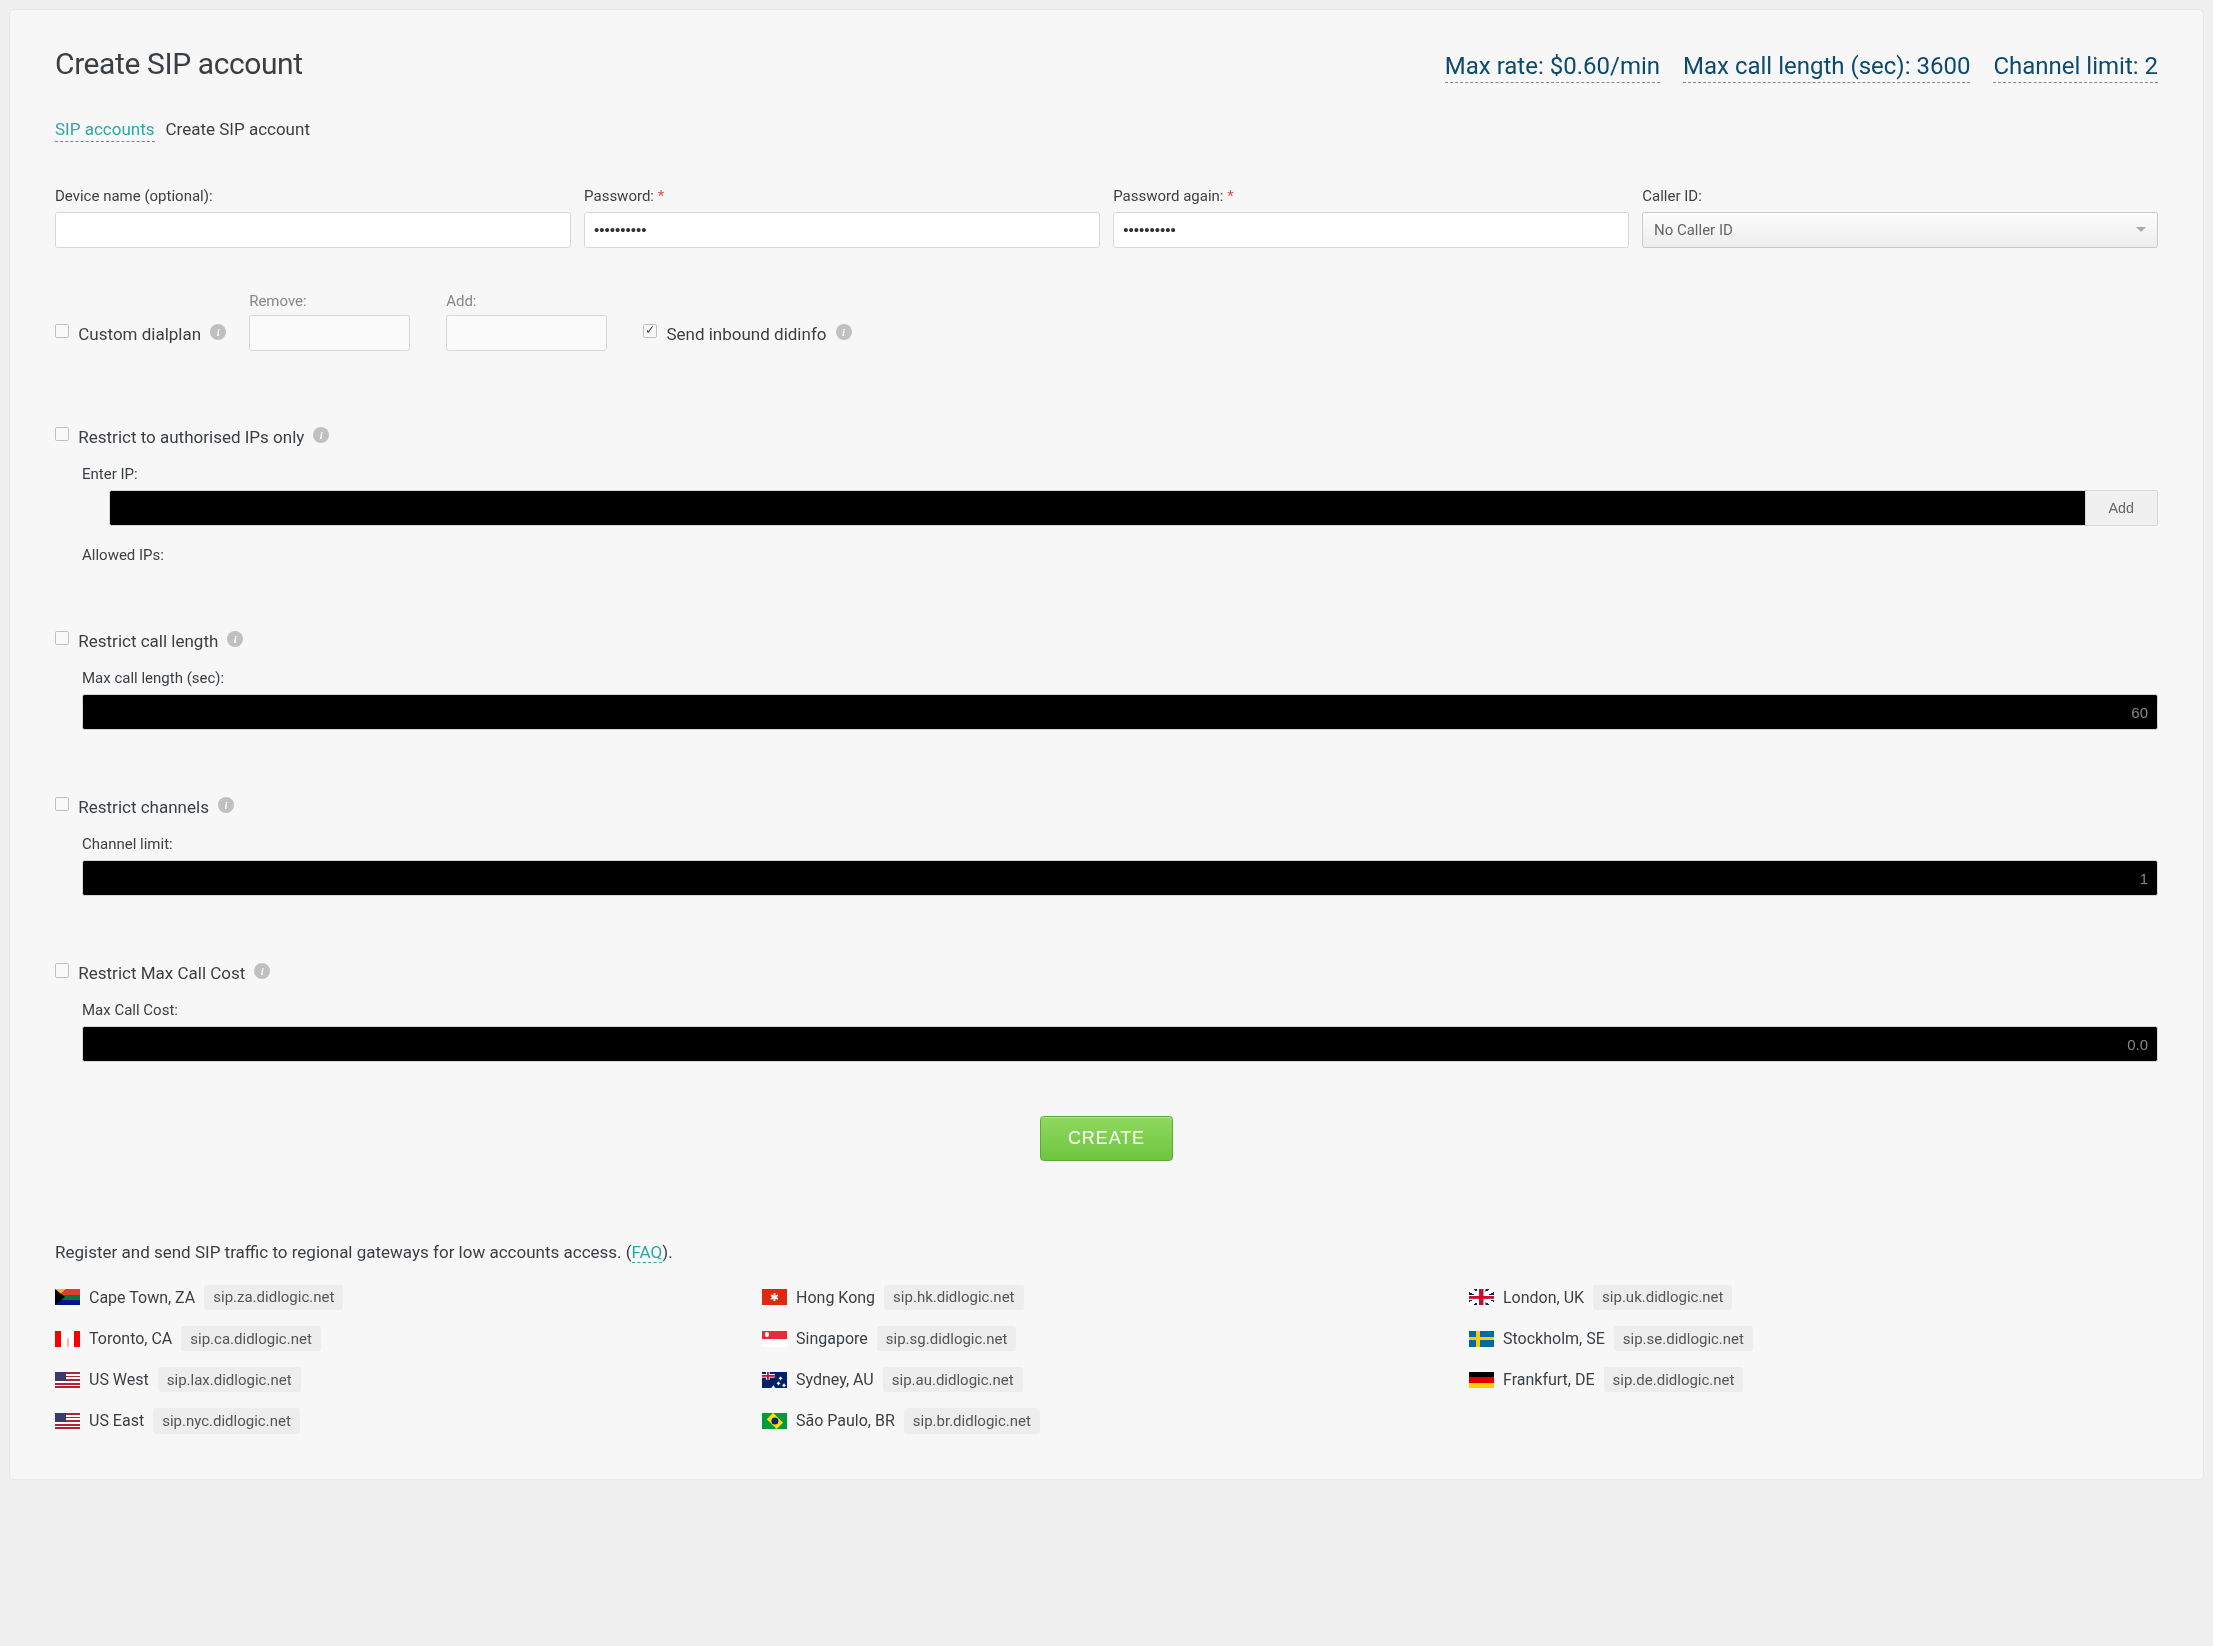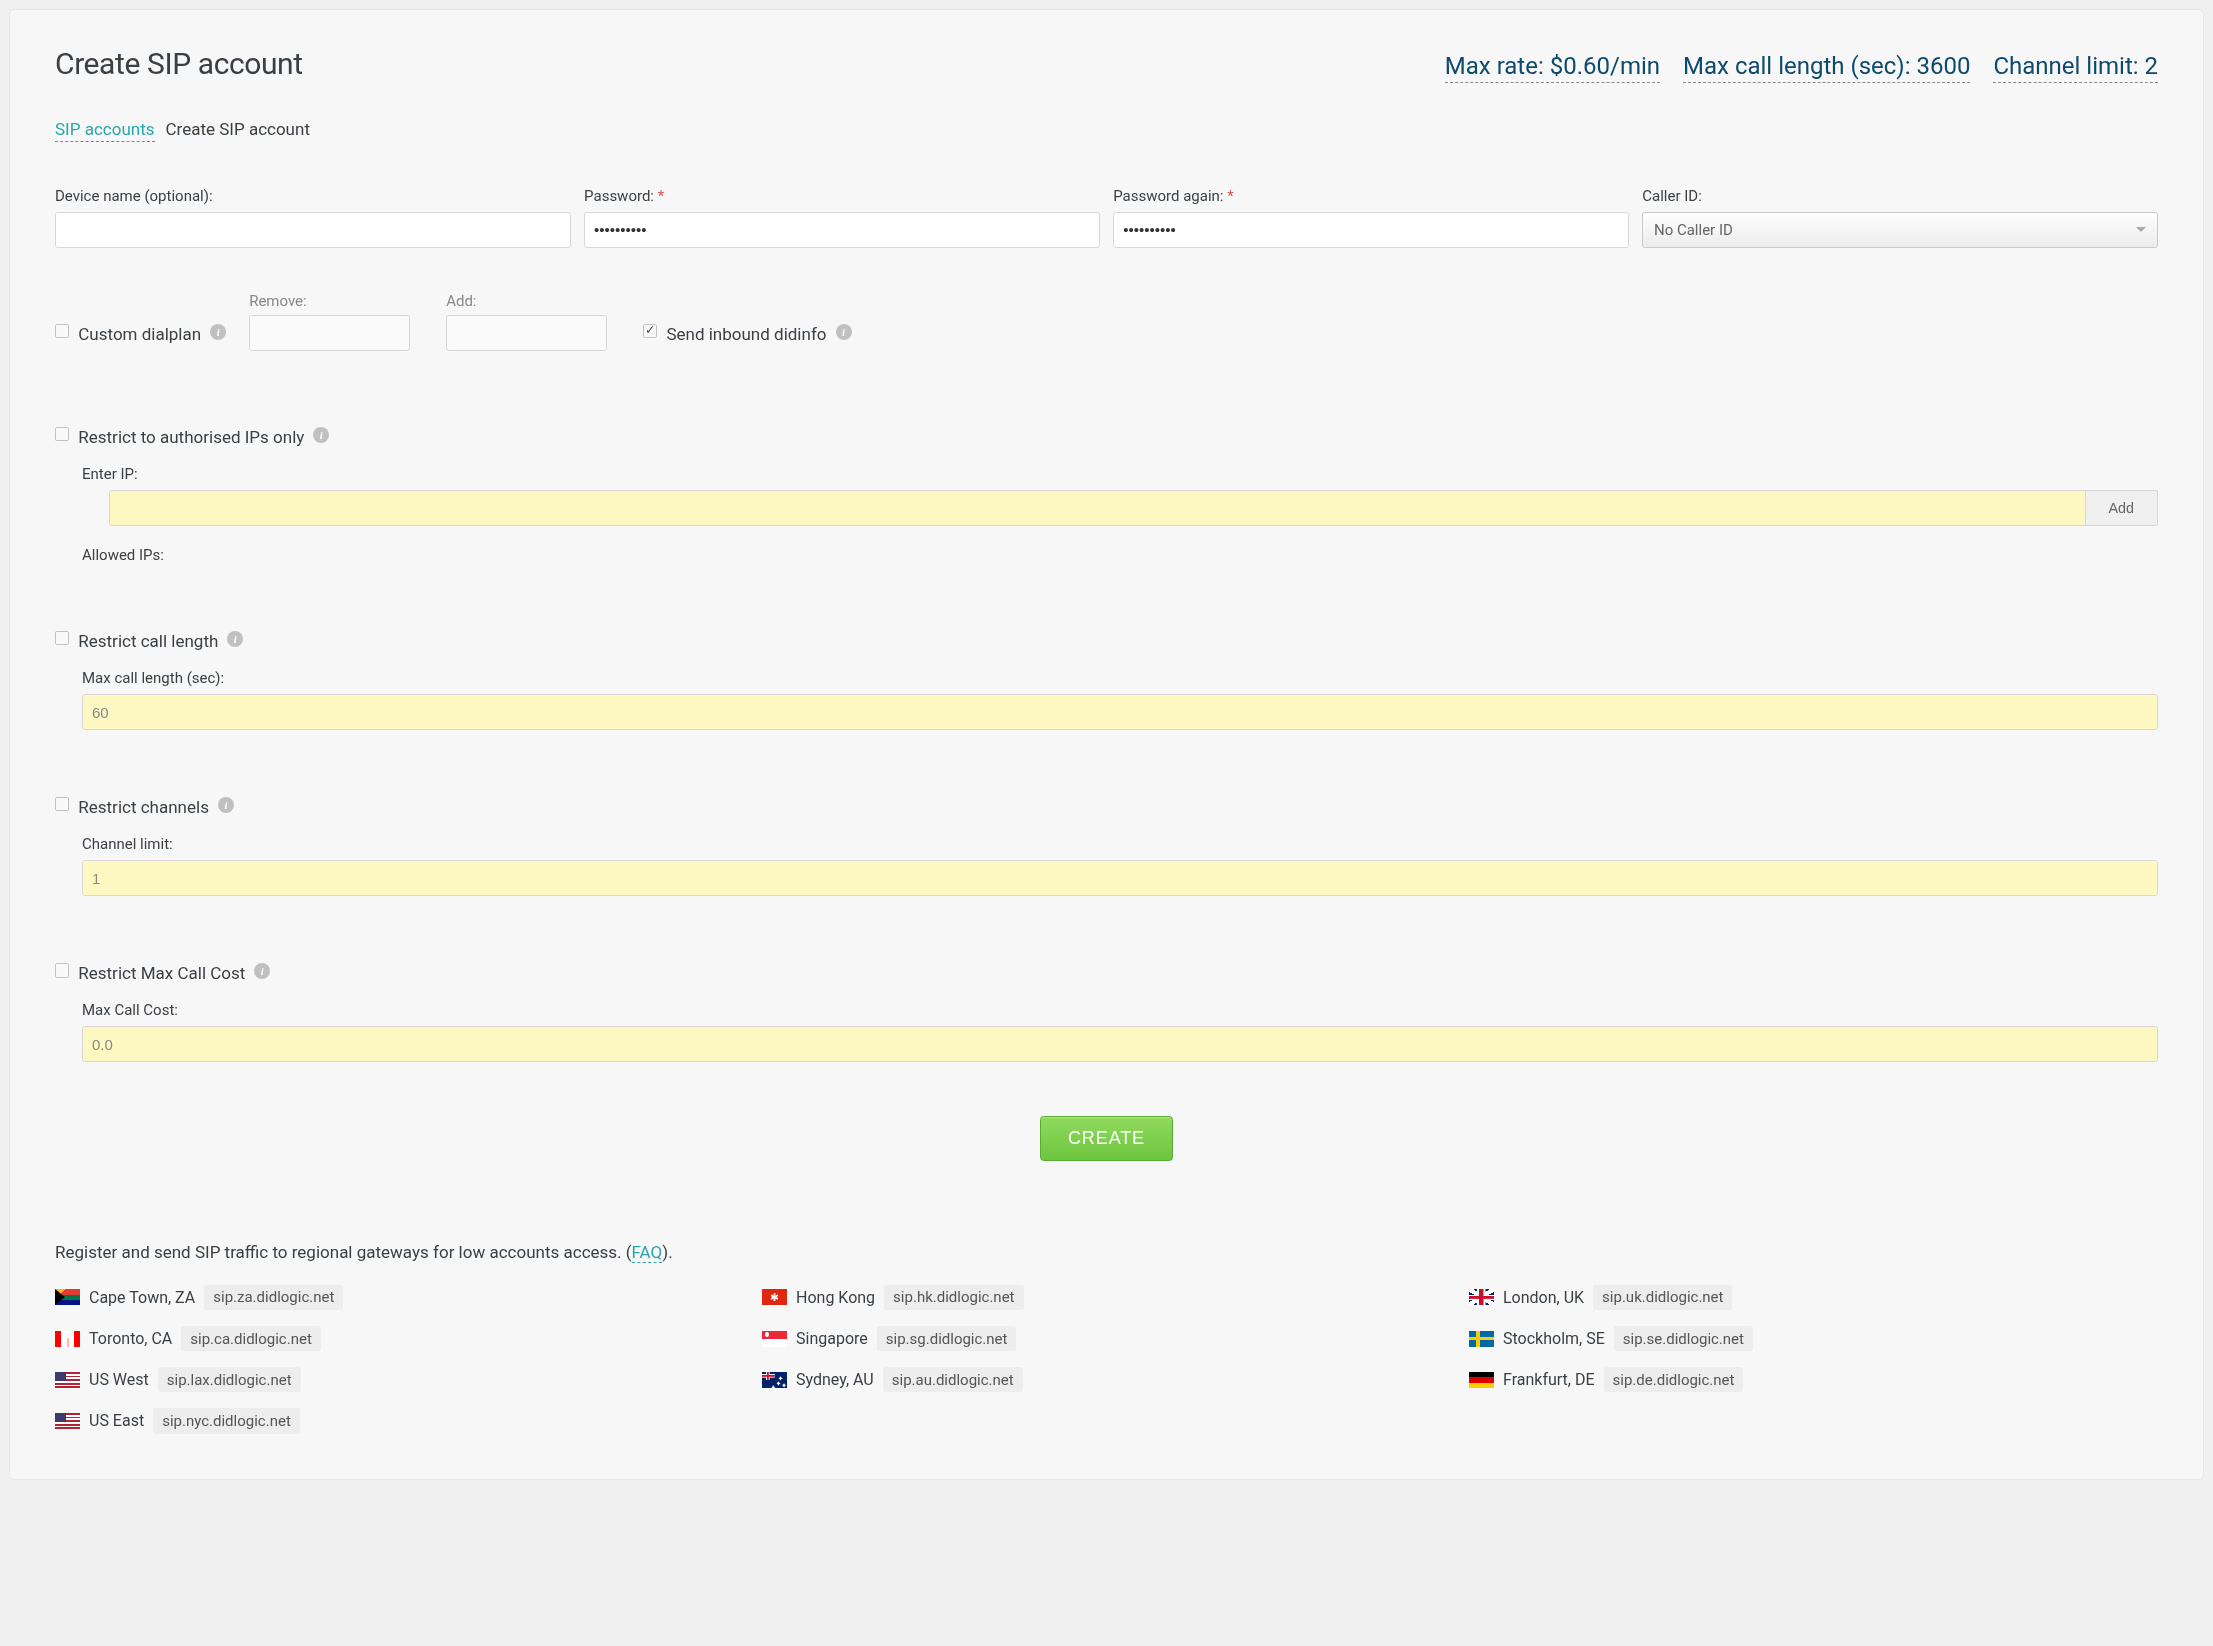--- a/index.html
+++ b/index.html
@@ -146,21 +146,21 @@
   }
   .restrict-row {
     display: flex;
     gap: 27px;
     margin-bottom: 54px;
     flex-direction: column;
   }
   .restrict-col { flex:1; display:flex; flex-direction:column; }
   .restrict-col .check-wrap { margin-bottom: 18px; }
   .sub-label { font-size:15px; color:#3a3f44; margin-bottom:7.2px; margin-left: 27px;}
-  .restrict-col input[type="text"] { margin-left:27px; width: calc(100% - 27px); background:#fef9c3; color:#888;}
+  .restrict-col input[type="text"] { margin-left:27px; width: calc(100% - 27px); background:#000000; color:#888;text-align:right;}
   .ip-row { display:flex; margin-left:27px;}
   .ip-row input { flex:1; border-top-right-radius:0; border-bottom-right-radius:0; margin-left:0; width:auto;}
   .add-btn {
     height:36px;
     padding: 0 23px;
     border:0.9px solid #d7d7d7;
     border-left:none;
     background:#f0f0f0;
     color:#666;
     border-radius: 0 2.7px 2.7px 0;
@@ -405,16 +405,21 @@
       <div class="gw-item">
         <span class="flag flag-de"></span>
         <span>Frankfurt, DE</span>
         <span class="gw-host">sip.de.didlogic.net</span>
       </div>
       <div class="gw-item">
         <span class="flag flag-us"></span>
         <span>US East</span>
         <span class="gw-host">sip.nyc.didlogic.net</span>
       </div>
+      <div class="gw-item">
+        <span class="flag flag-br"></span>
+        <span>São Paulo, BR</span>
+        <span class="gw-host">sip.br.didlogic.net</span>
+      </div>
     </div>
 
 </div>
 
 
 </body></html>

